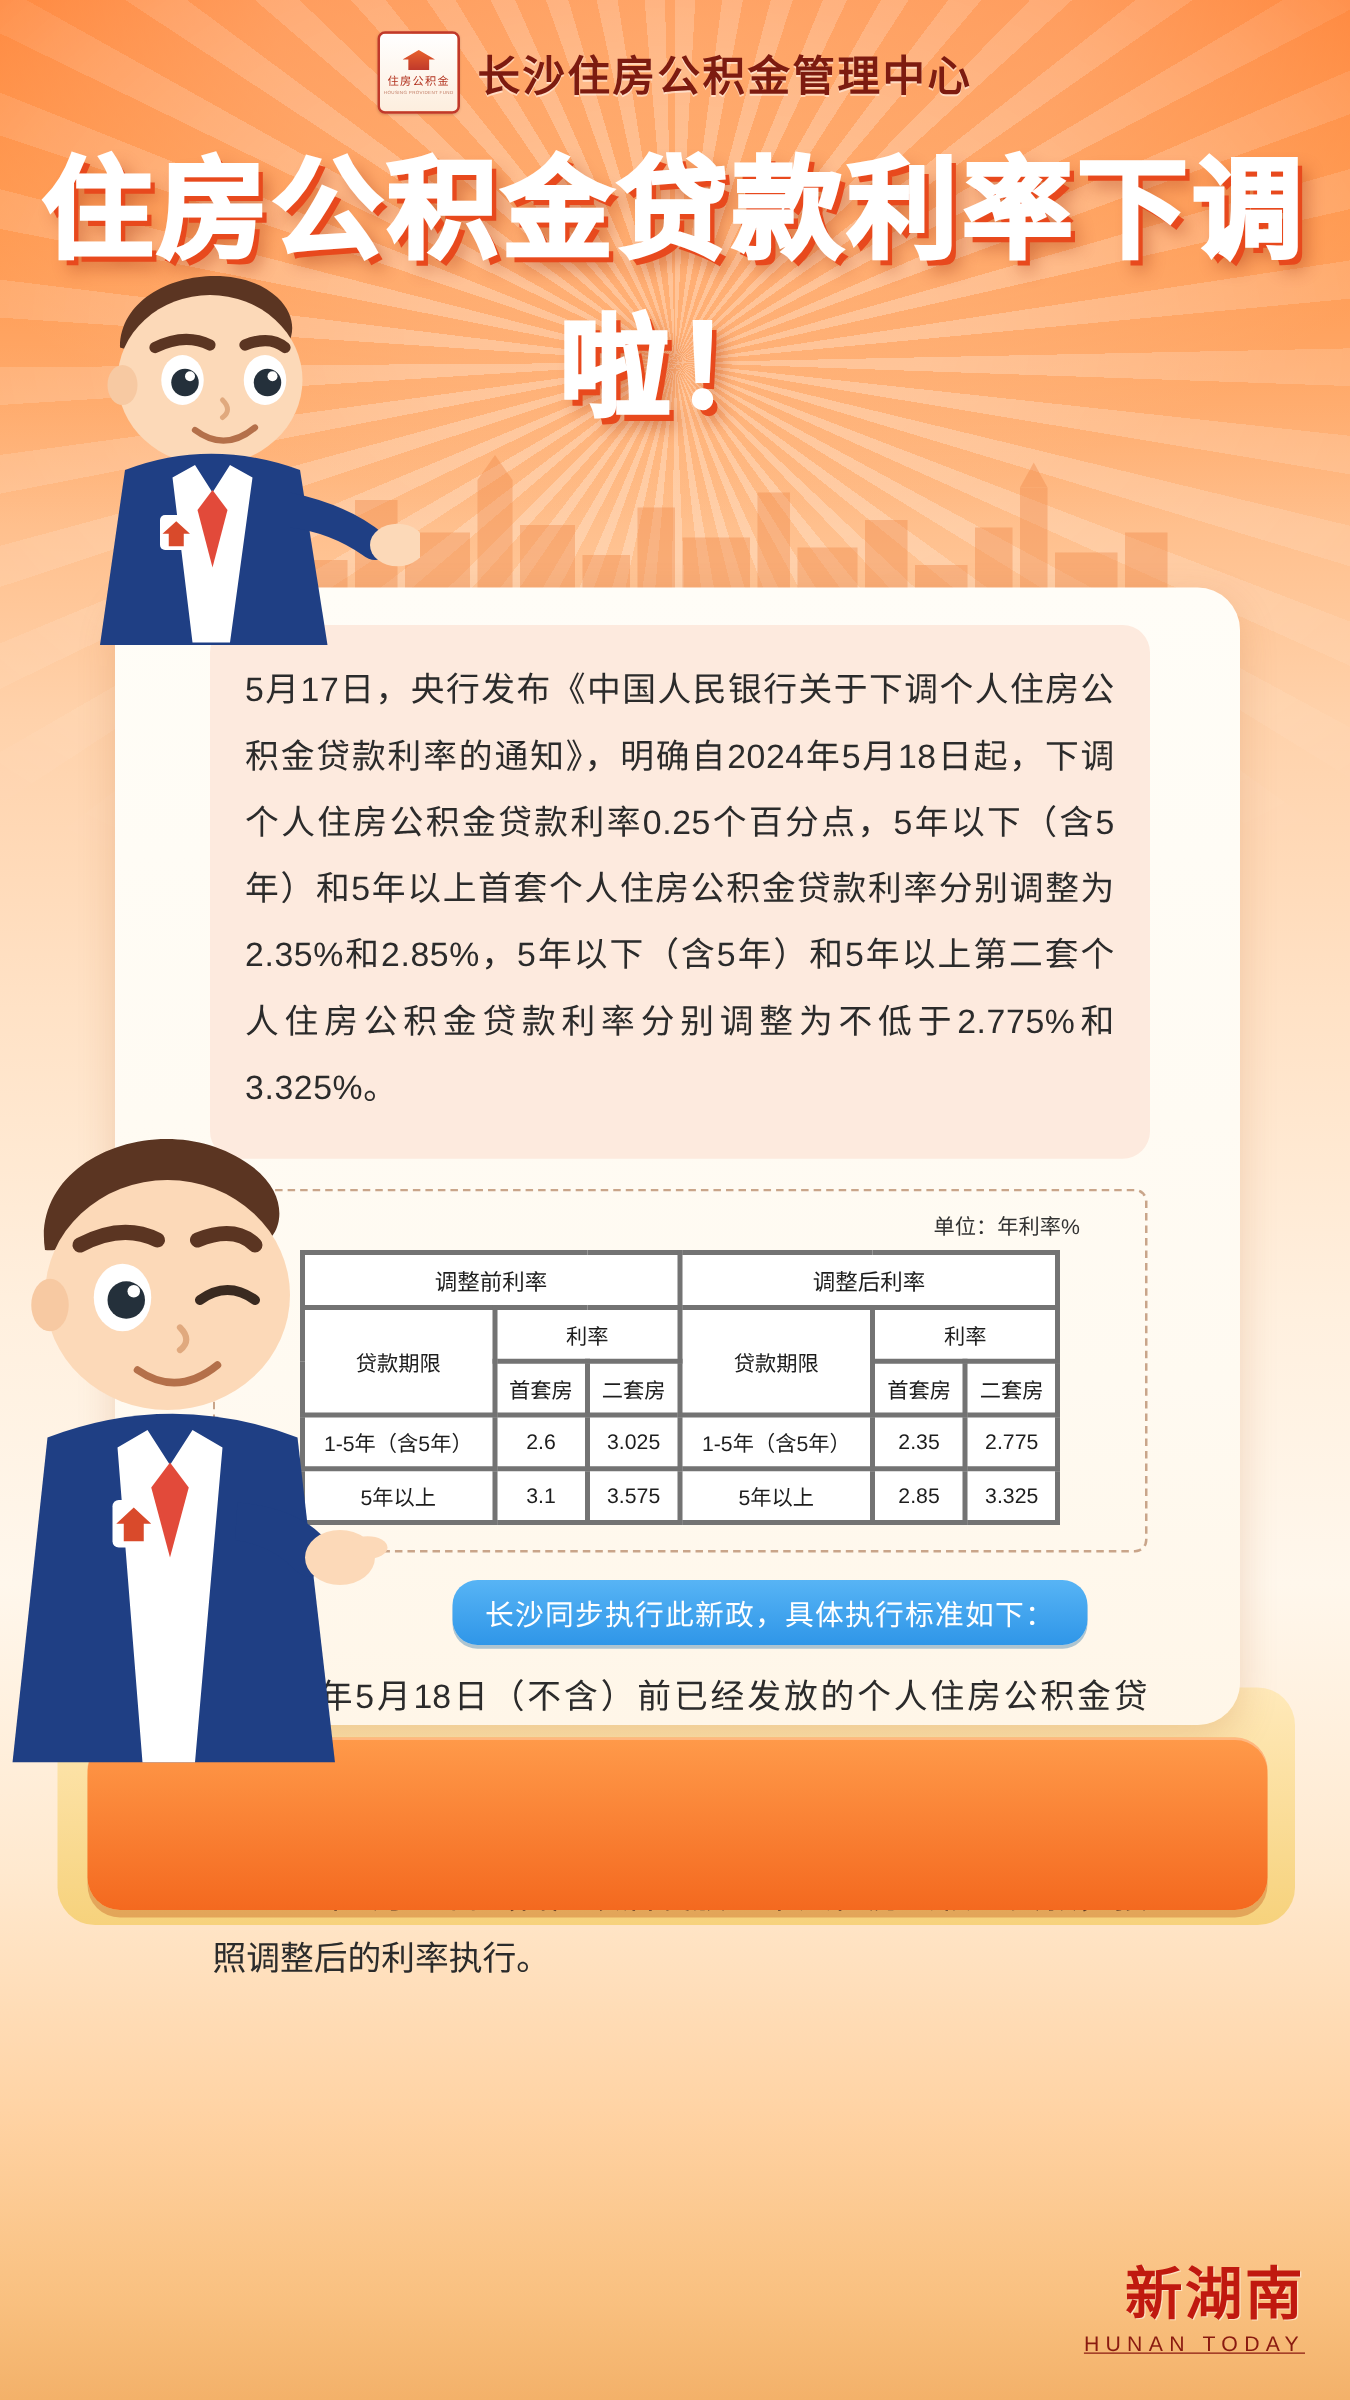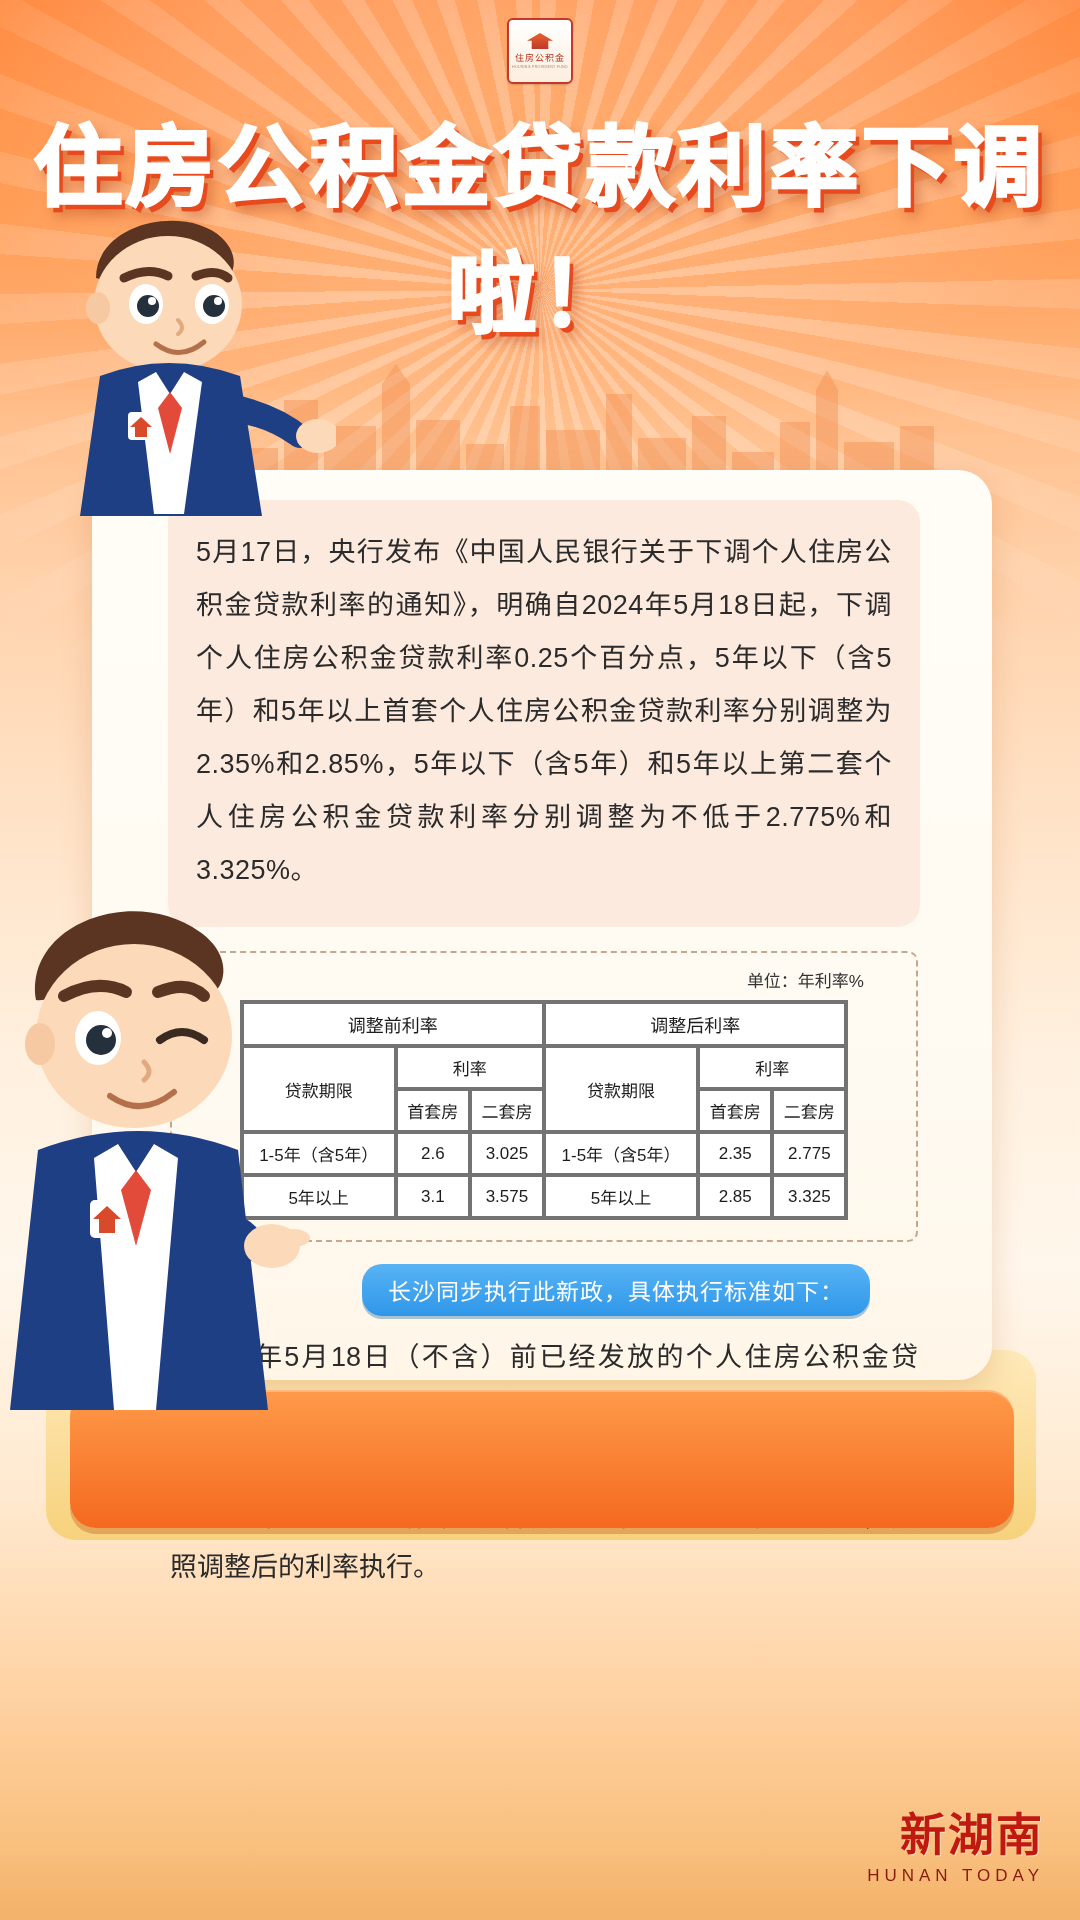--- a/index.html
+++ b/index.html
@@ -30,21 +30,21 @@
     opacity:.85;
   }
   .topglow{
     position:absolute;left:0;right:0;top:0;height:420px;
     background:linear-gradient(180deg,#ff7b2e 0%, #ff8f42 40%, rgba(255,160,90,0) 100%);
     opacity:.55;
   }
   
   .brand{
     position:absolute;top:18px;left:0;right:0;height:80px;
-    display:flex;justify-content:center;gap:14px;
+    display:flex;align-items:center;justify-content:center;gap:14px;
     z-index:12;
   }
   .brand-logo{
     width:62px;height:62px;border-radius:6px;
     background:linear-gradient(180deg,#ffffff 0%,#fdeede 100%);
     border:2px solid #c0392b;
     display:flex;flex-direction:column;align-items:center;justify-content:center;
     box-shadow:0 1px 2px rgba(0,0,0,.15);
   }
   .brand-logo .mark{
@@ -147,21 +147,21 @@
     background:linear-gradient(180deg,#ffe9b8 0%,#f6d178 100%);
     border-radius:30px;opacity:.95;
   }
   
   .footer-logo{position:absolute;right:36px;bottom:34px;z-index:13;text-align:right;}
   .footer-logo .cn{
     font-family:"DejaVu Serif","Liberation Serif",serif;
     font-size:46px;font-weight:bold;color:#c0190f;letter-spacing:2px;
     text-shadow:1px 1px 0 rgba(255,255,255,.5);
   }
-  .footer-logo .en{font-size:17px;color:#8a1a10;letter-spacing:5px;margin-top:2px;}
+  .footer-logo .en{font-size:17px;color:#8a1a10;letter-spacing:5px;margin-top:2px;text-decoration:underline;}
   
   .mascot-top{position:absolute;left:36px;top:186px;width:300px;height:330px;z-index:13;}
   .mascot-bottom{position:absolute;left:-6px;top:850px;width:330px;height:560px;z-index:14;}
 </style>
 </head>
 <body>
 
 <div class="poster">
 
   <div class="topglow"></div>
@@ -194,20 +194,21 @@
       <rect x="0" y="126" width="820" height="14"></rect>
     </g>
   </svg>
 
   <div class="brand">
     <div class="brand-logo">
       <div class="mark"></div>
       <div class="mark-text">住房公积金</div>
       <div class="mark-sub">HOUSING PROVIDENT FUND</div>
     </div>
+    <div class="brand-title">长沙住房公积金管理中心</div>
   </div>
 
   <div class="headline">住房公积金贷款利率下调啦！</div>
 
 
   <svg class="mascot-top" viewBox="0 0 300 330">
     <g>
 
       <path d="M60 92 C60 36 150 18 186 52 C205 70 198 92 186 96 C178 64 120 54 96 80 C86 90 72 96 60 92Z" fill="#5b3522"></path>
 

